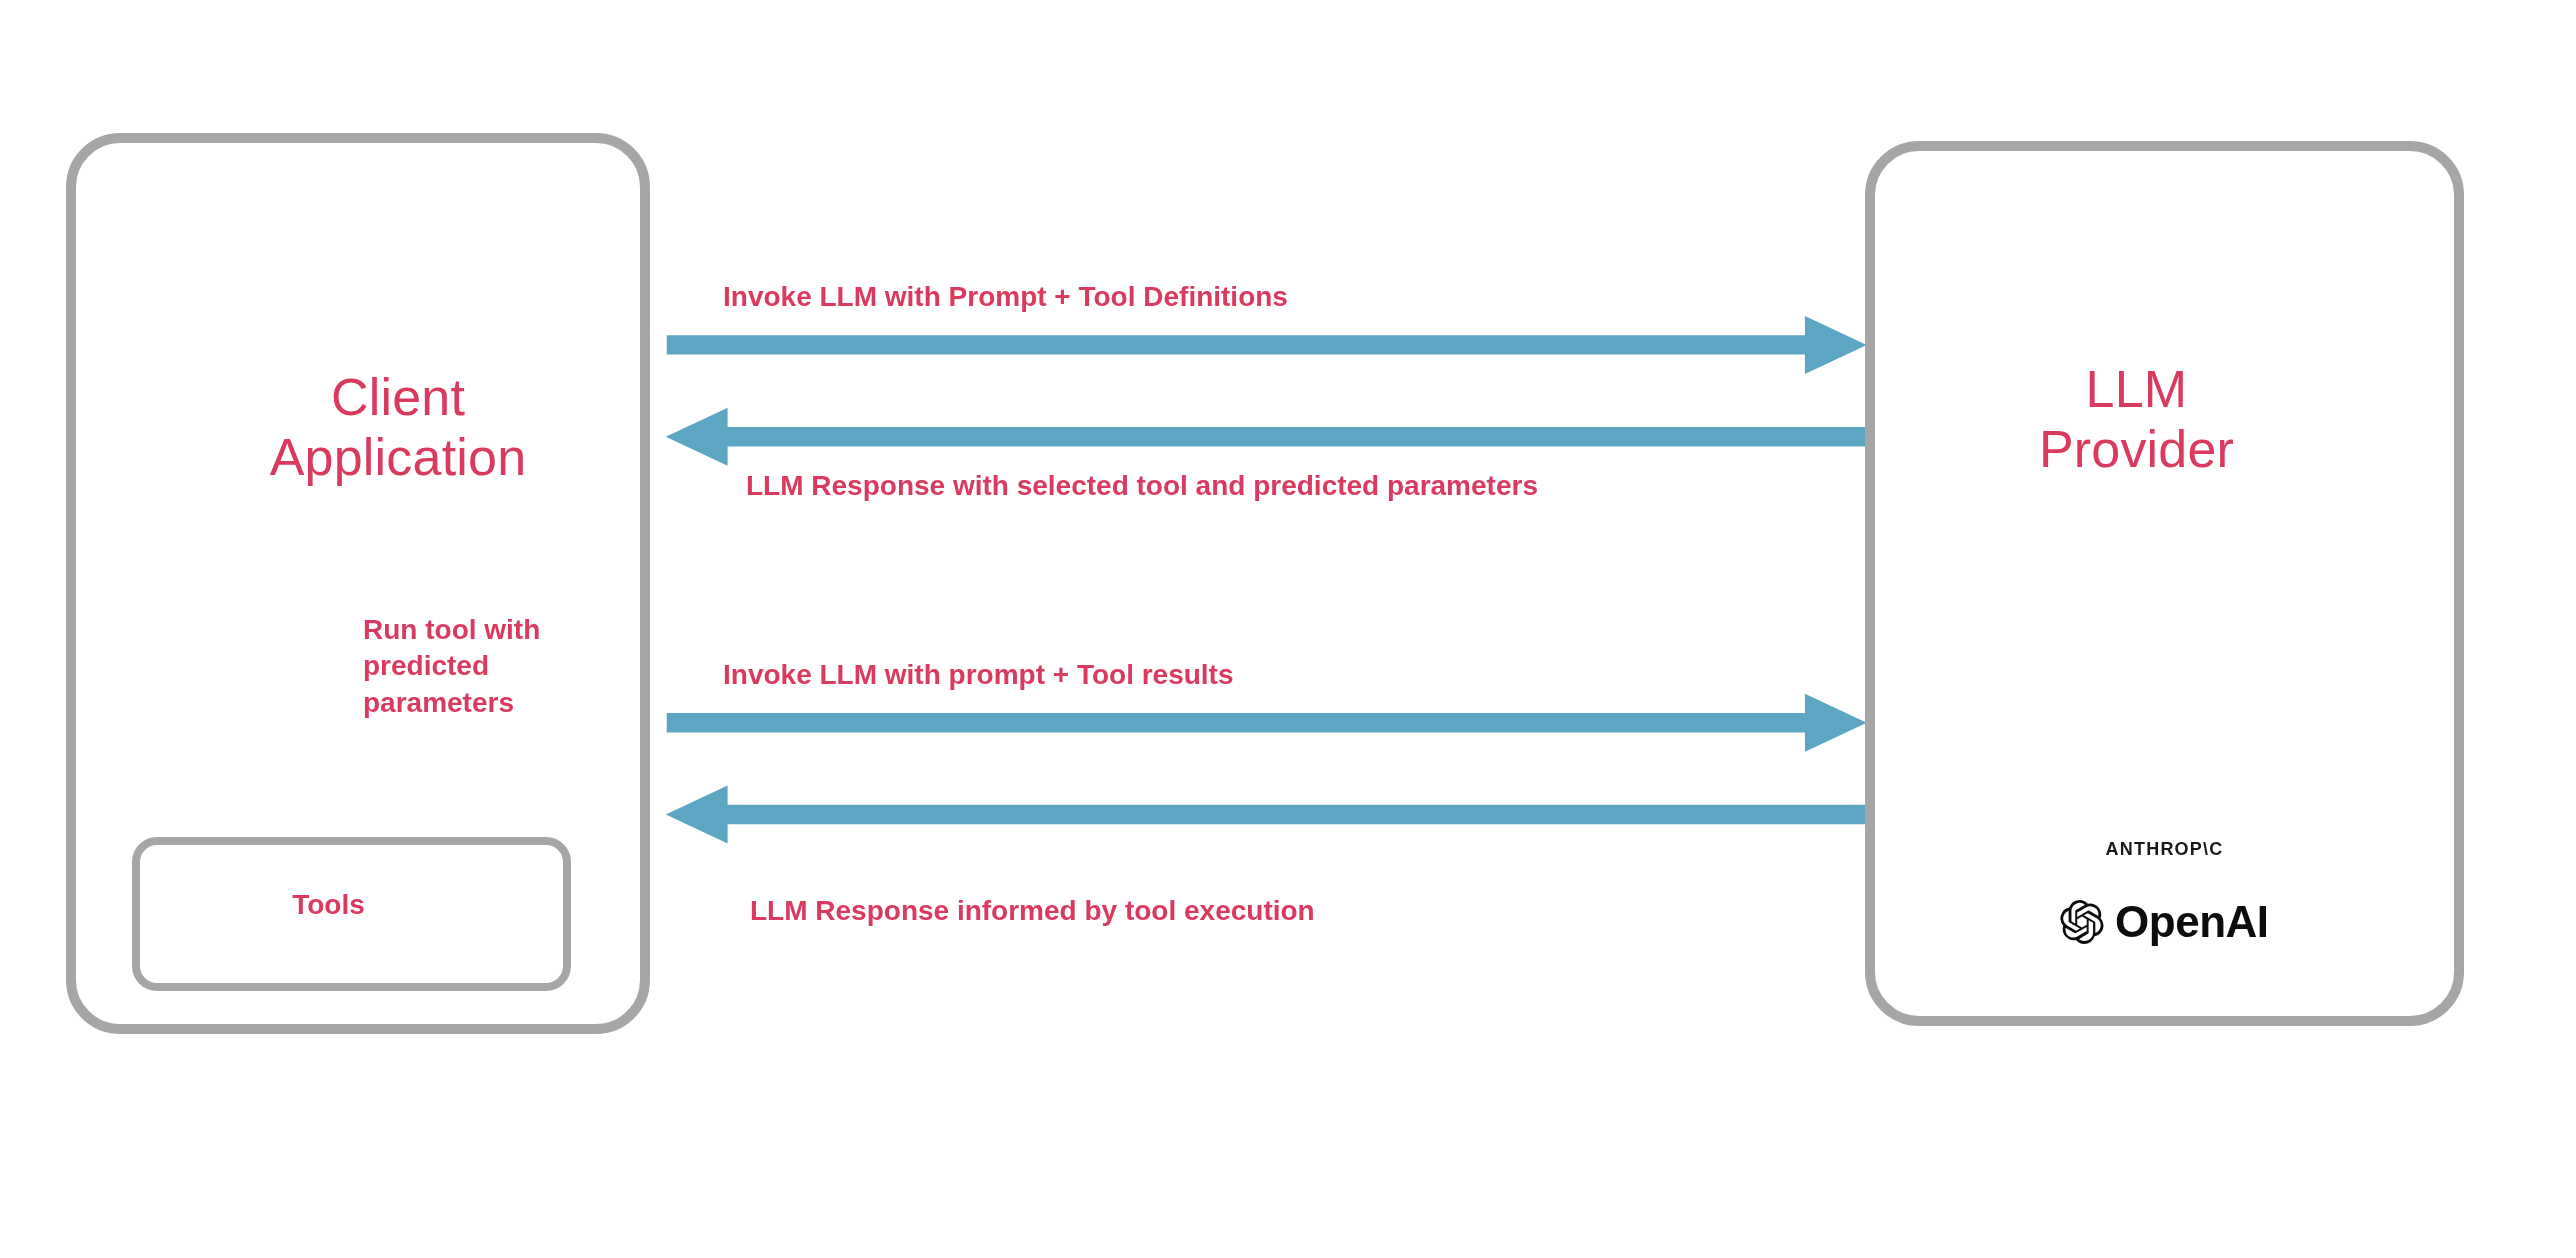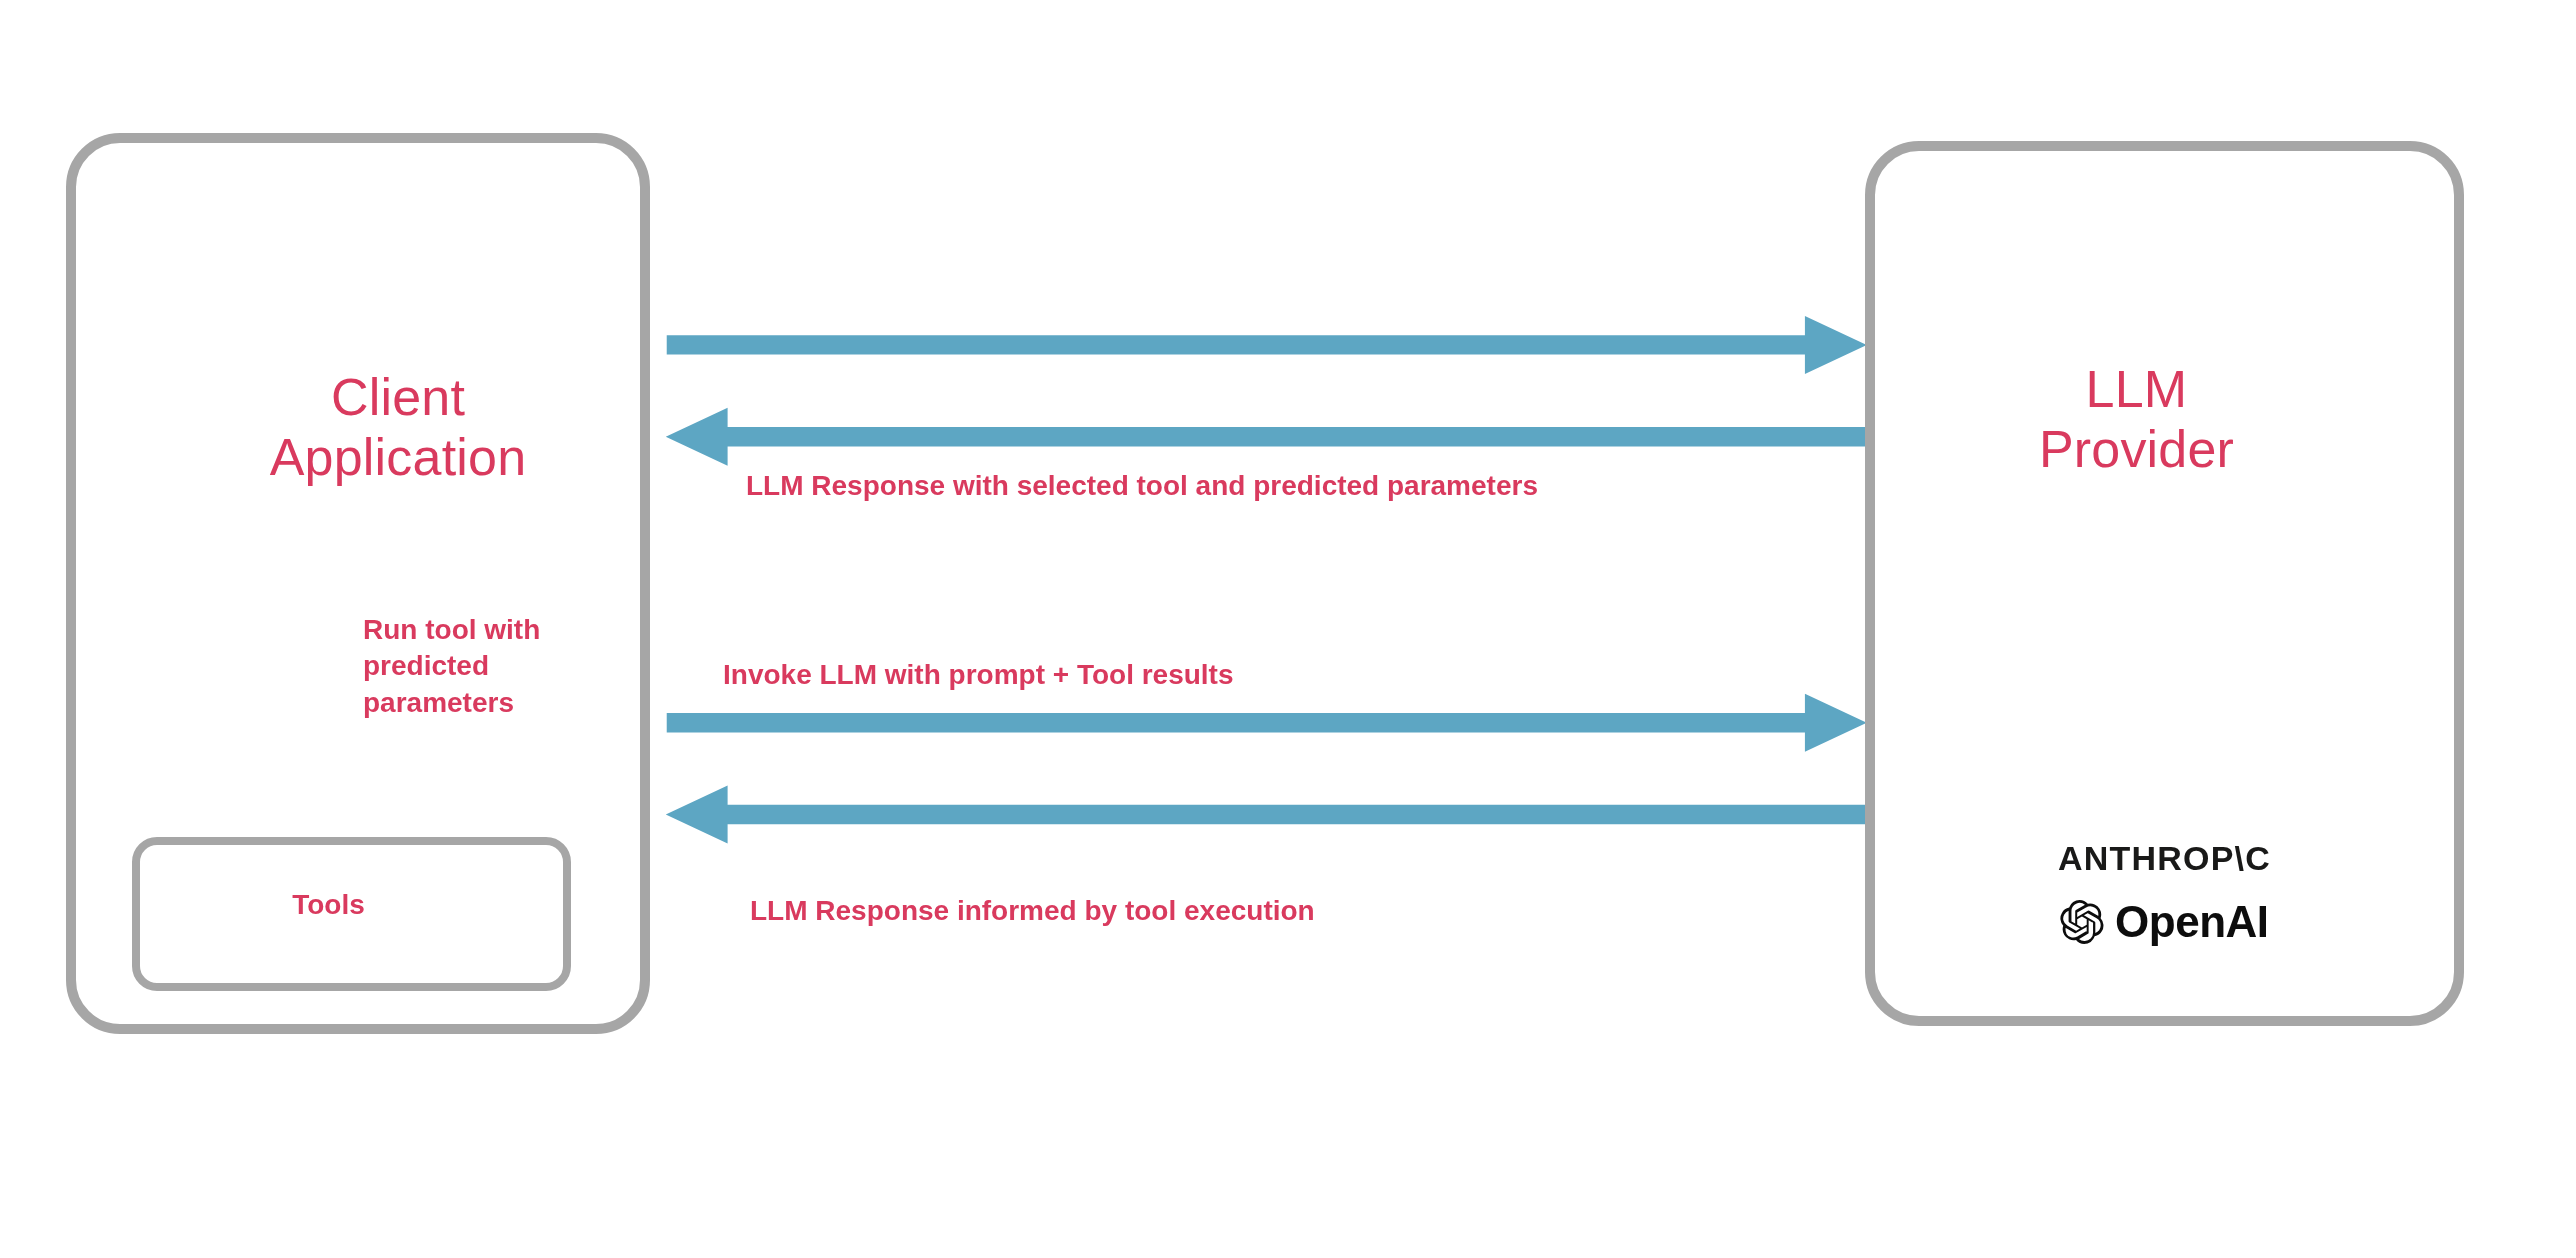--- a/index.html
+++ b/index.html
@@ -109,21 +109,21 @@
   }
 
   
   #anthropic-logo {
     position: absolute;
     left: 1865px;
     top: 839px;
     width: 599px;
     text-align: center;
     color: #191918;
-    font-size: 34px;
+    font-size: 18px;
     font-weight: 700;
     letter-spacing: 1.2px;
   }
   #openai-logo {
     position: absolute;
     left: 1865px;
     top: 897px;
     width: 599px;
     display: flex;
     align-items: center;
@@ -170,20 +170,21 @@
   <div class="panel-title" id="client-title">Client
 Application</div>
 
   <div class="edge-label" id="label-run-tool">Run tool with
 predicted
 parameters</div>
 
   <div class="panel" id="tools-panel"></div>
   <div id="tools-title">Tools</div>
 
+  <div class="edge-label" id="label-invoke-tools">Invoke LLM with Prompt + Tool Definitions</div>
 
   <div class="edge-label" id="label-llm-response-1">LLM Response with selected tool and predicted parameters</div>
 
   <div class="edge-label" id="label-invoke-results">Invoke LLM with prompt + Tool results</div>
 
   <div class="edge-label" id="label-llm-response-2">LLM Response informed by tool execution</div>
 
   <div class="panel" id="provider-panel"></div>
 
   <div class="panel-title" id="provider-title">LLM

